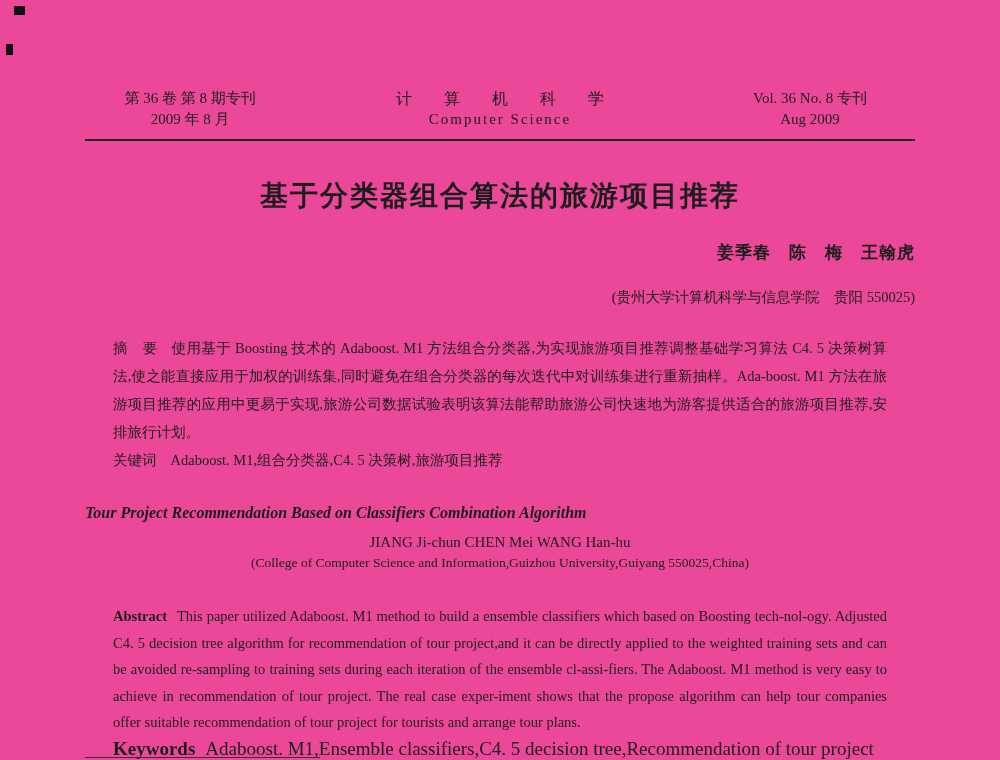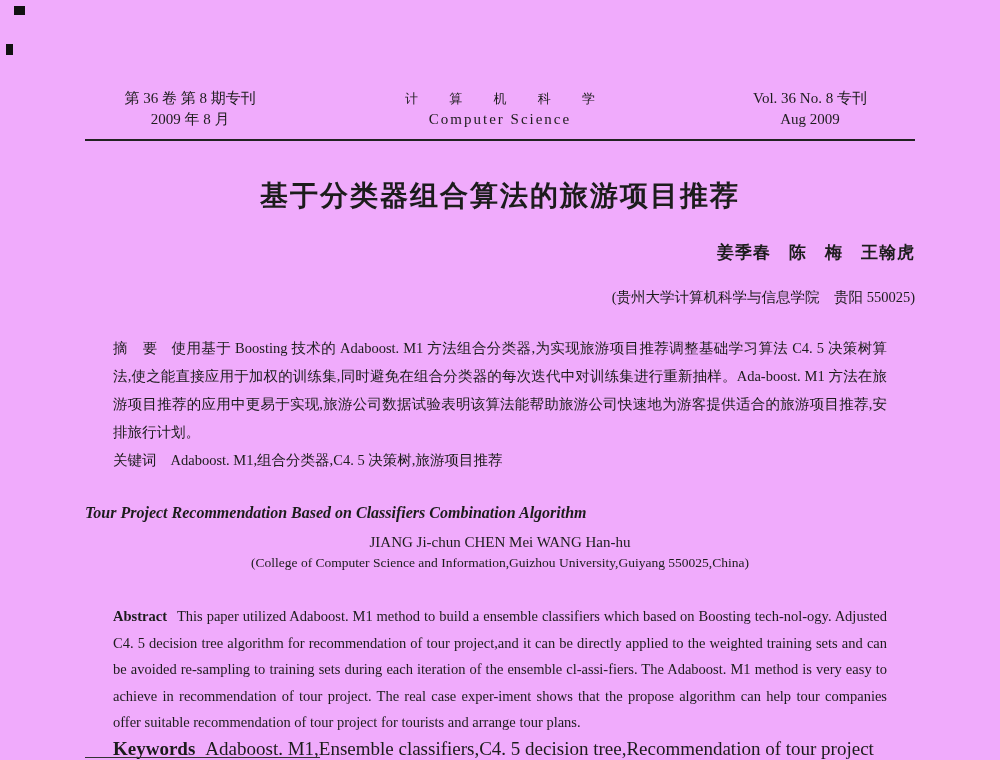--- a/index.html
+++ b/index.html
@@ -3,21 +3,21 @@
 <meta charset="utf-8">
 <style>
   * { margin: 0; padding: 0; box-sizing: border-box; }
   html, body { background: #e9e9e9; }
   body { font-family: "Liberation Serif", "DejaVu Serif", serif; color: #1c1c1c; }
 
   .page {
     position: relative;
     width: 1000px;
     height: 760px;
-    background: #f0abfc;
+    background: #ec4899;
     overflow: hidden;
     margin: 0 auto;
   }
 
   
   .scan-mark { position: absolute; background: #111; }
   .mark1 { left: 14px; top: 6px; width: 11px; height: 9px; }
   .mark2 { left: 6px; top: 44px; width: 7px; height: 11px; }
 
   .content {
@@ -30,21 +30,21 @@
   
   .journal-header {
     display: flex;
     justify-content: space-between;
     align-items: flex-start;
     font-size: 15px;
     line-height: 21px;
   }
   .h-left, .h-right { width: 210px; text-align: center; }
   .h-center { flex: 1; text-align: center; }
-  .h-center .cn-journal { letter-spacing: 14px; text-indent: 14px; font-size: 13px; }
+  .h-center .cn-journal { letter-spacing: 14px; text-indent: 14px; font-size: 16px; }
   .h-center .en-journal { letter-spacing: 2px; }
 
   .header-rule {
     margin-top: 9px;
     height: 0;
     border-top: 2.5px solid #222;
   }
 
   .cn-title {
     margin-top: 36px;

